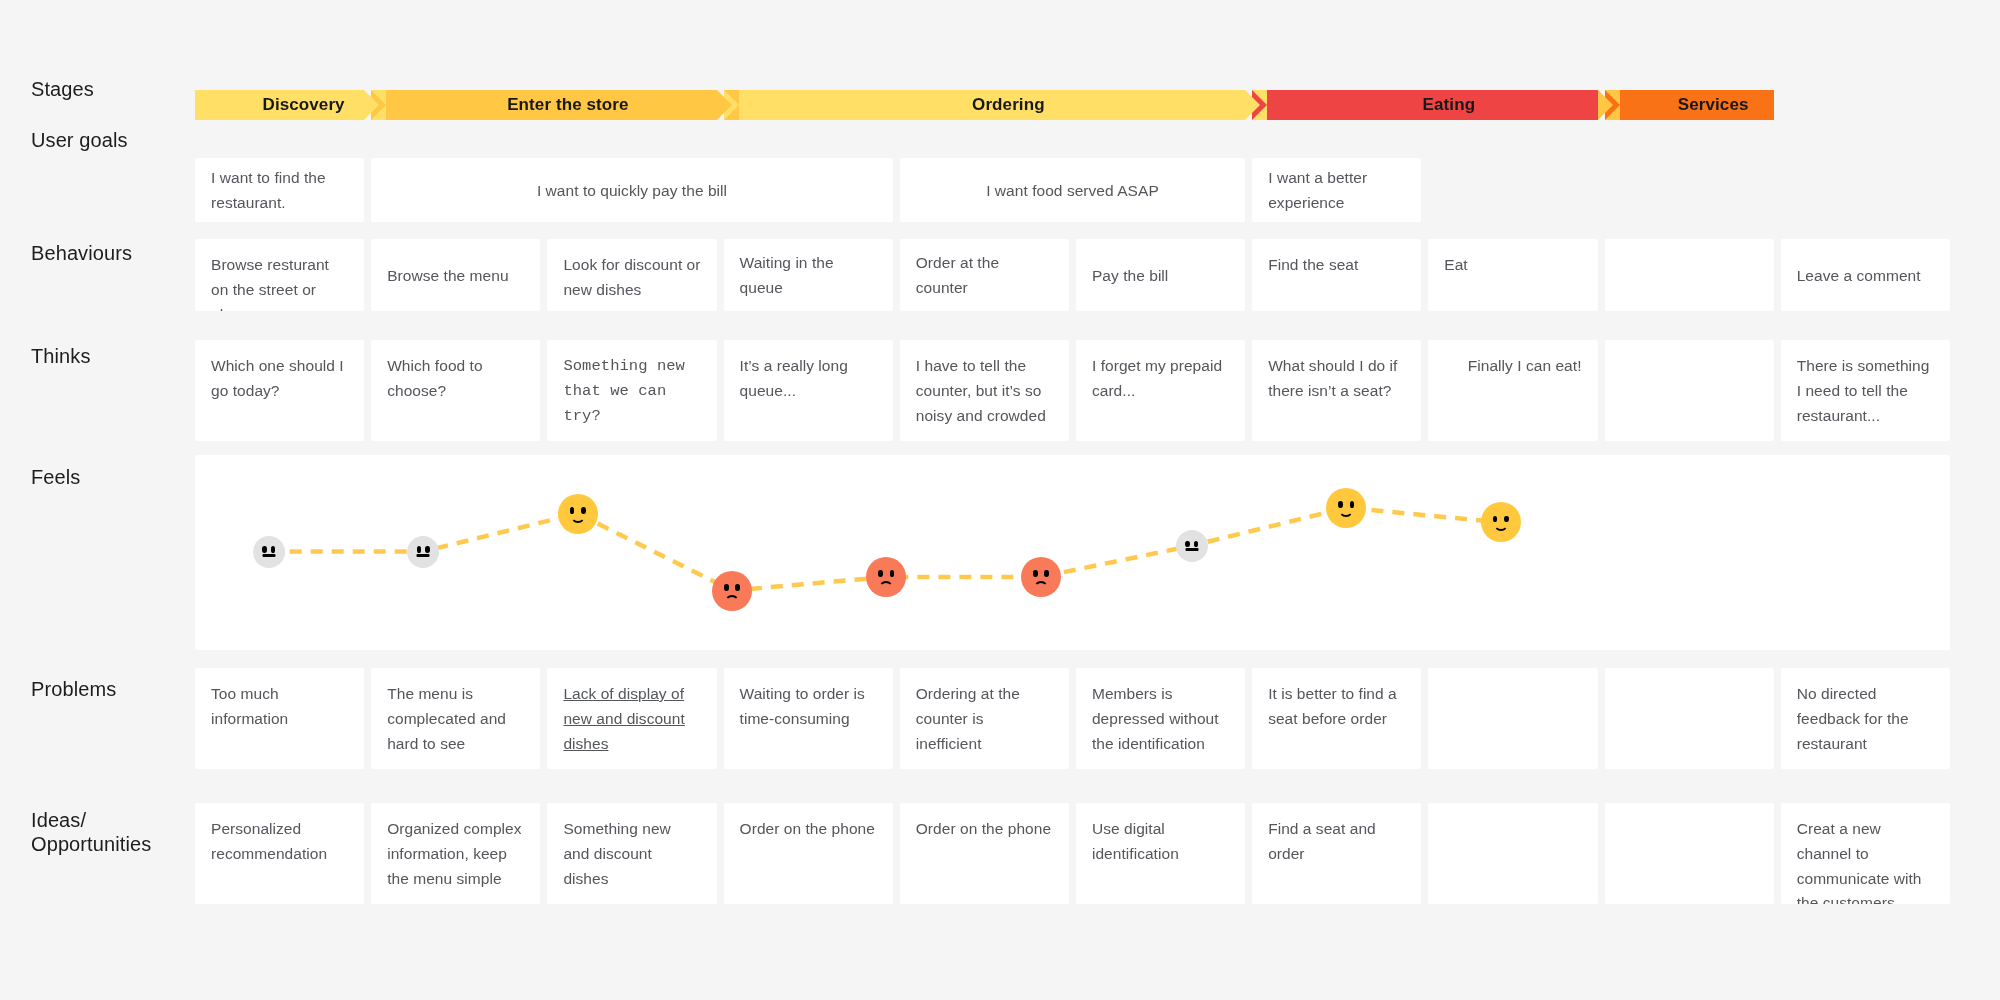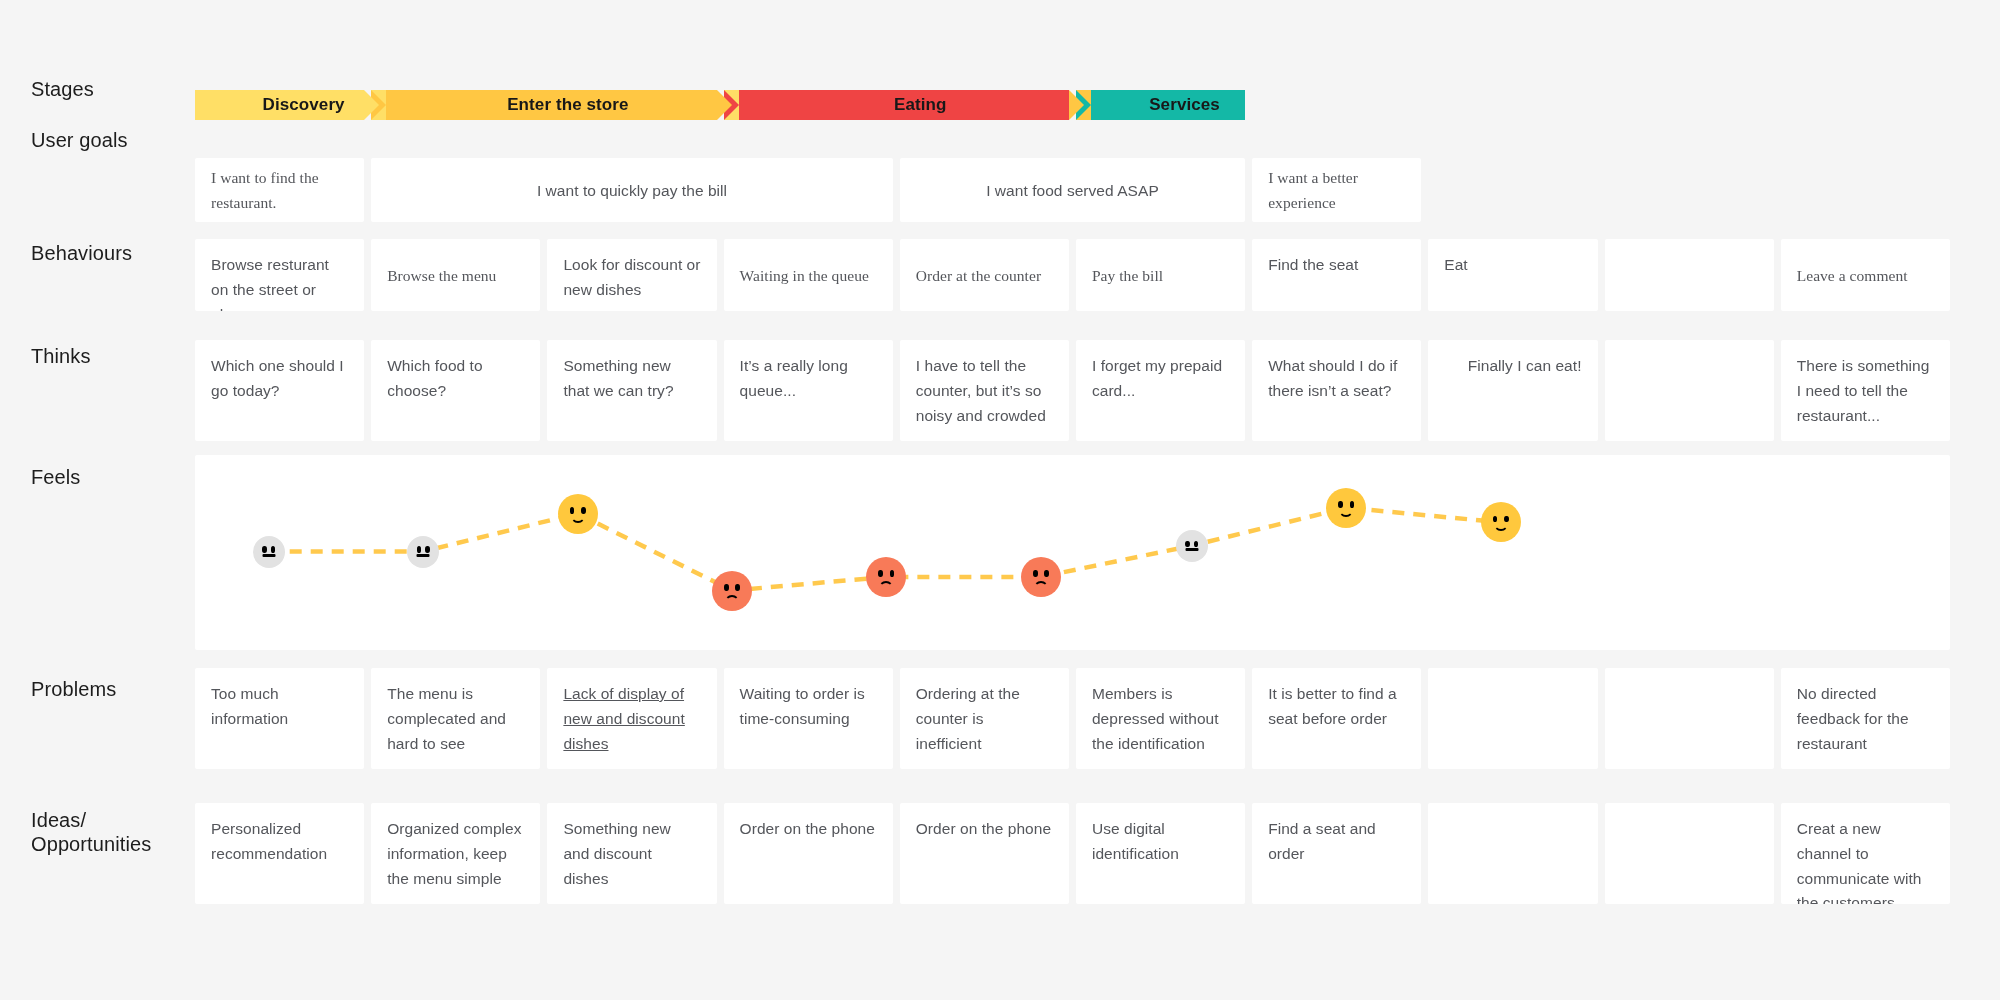--- a/index.html
+++ b/index.html
@@ -85,21 +85,21 @@
     background: #ffffff;
     border-radius: 2px;
     padding: 14px 16px 12px 16px;
     font-size: 15.5px;
     line-height: 1.6;
     color: #54565b;
     letter-spacing: .05px;
     overflow: hidden;
   }
   .card.center { display: flex; align-items: center; justify-content: center; text-align: center; }
-  .card.vcenter { display: flex; align-items: center; font-family: Liberation Serif, serif; }
+  .card.vcenter { display: flex; align-items: center; }
   .card.top { display: block; }
   .card.empty { color: transparent; }
 
   
   .feels-panel {
     position: absolute;
     left: 195px;
     top: 455px;
     width: 1755px;
     height: 195px;
@@ -159,24 +159,27 @@
   <div class="row-label" style="top:808px;">Ideas/
 Opportunities</div>
 
   <div class="stages-band" id="stages-band">
       <div class="stage has-arrow" style="--sc: #ffdf66; background: rgb(255, 223, 102); width: 169.2px; margin-left: 0px;">
         <span class="stage-label">Discovery</span>
       </div>
       <div class="stage has-arrow notch" style="--sc: #ffc743; --prev: #ffdf66; background: rgb(255, 199, 67); width: 345.4px; margin-left: 7px;">
         <span class="stage-label">Enter the store</span>
       </div>
+      <div class="stage has-arrow notch" style="--sc: #ffdf66; --prev: #ffc743; background: rgb(255, 223, 102); width: 521.6px; margin-left: 7px;">
+        <span class="stage-label">Ordering</span>
+      </div>
       <div class="stage has-arrow notch" style="--sc: #ffc743; --prev: #ffdf66; background: #ef4444; width: 345.4px; margin-left: 7px;">
         <span class="stage-label">Eating</span>
       </div>
-      <div class="stage notch" style="--sc: #ffdf66; --prev: #ffc743; background: #14b8a6; width: 169.2px; margin-left: 7px;">
+      <div class="stage notch" style="--sc: #ffdf66; --prev: #ffc743; background: #f97316; width: 169.2px; margin-left: 7px;">
         <span class="stage-label">Services</span>
       </div>
     </div>
 
   <div class="grid-row" id="goals-row" style="top:158px; height:64px;">
       <div class="card vcenter" style="width: 169.2px; flex: 0 0 auto;">I want to find the restaurant.</div>
       <div class="card center" style="width: 521.6px; flex: 0 0 auto;">I want to quickly pay the bill</div>
       <div class="card center" style="width: 345.4px; flex: 0 0 auto;">I want food served ASAP</div>
       <div class="card vcenter" style="width: 169.2px; flex: 0 0 auto;">I want a better experience</div>
     </div>
@@ -190,21 +193,21 @@
       <div class="card vcenter" style="width: 169.2px; flex: 0 0 auto;">Pay the bill</div>
       <div class="card top" style="width: 169.2px; flex: 0 0 auto;">Find the seat</div>
       <div class="card top" style="width: 169.2px; flex: 0 0 auto;">Eat</div>
       <div class="card vcenter empty" style="width: 169.2px; flex: 0 0 auto;"></div>
       <div class="card vcenter" style="width: 169.2px; flex: 0 0 auto;">Leave a comment</div>
     </div>
 
   <div class="grid-row" id="thinks-row" style="top:340px; height:101px;">
       <div class="card top" style="width: 169.2px; flex: 0 0 auto;">Which one should I go today?</div>
       <div class="card top" style="width: 169.2px; flex: 0 0 auto;">Which food to choose?</div>
-      <div class="card top" style="width: 169.2px; flex: 0 0 auto;">Something new that we can try?</div>
+      <div class="card top" style="width: 169.2px; flex: 0 0 auto; font-family: Liberation Mono, monospace;">Something new that we can try?</div>
       <div class="card top" style="width: 169.2px; flex: 0 0 auto;">It’s a really long queue...</div>
       <div class="card top" style="width: 169.2px; flex: 0 0 auto;">I have to tell the counter, but it’s so noisy and crowded</div>
       <div class="card top" style="width: 169.2px; flex: 0 0 auto;">I forget my prepaid card...</div>
       <div class="card top" style="width: 169.2px; flex: 0 0 auto;">What should I do if there isn’t a seat?</div>
       <div class="card top" style="width: 169.2px; flex: 0 0 auto; text-align: right;">Finally I can eat!</div>
       <div class="card top empty" style="width: 169.2px; flex: 0 0 auto;"></div>
       <div class="card top" style="width: 169.2px; flex: 0 0 auto;">There is something I need to tell the restaurant...</div>
     </div>
 
   <div class="feels-panel">

